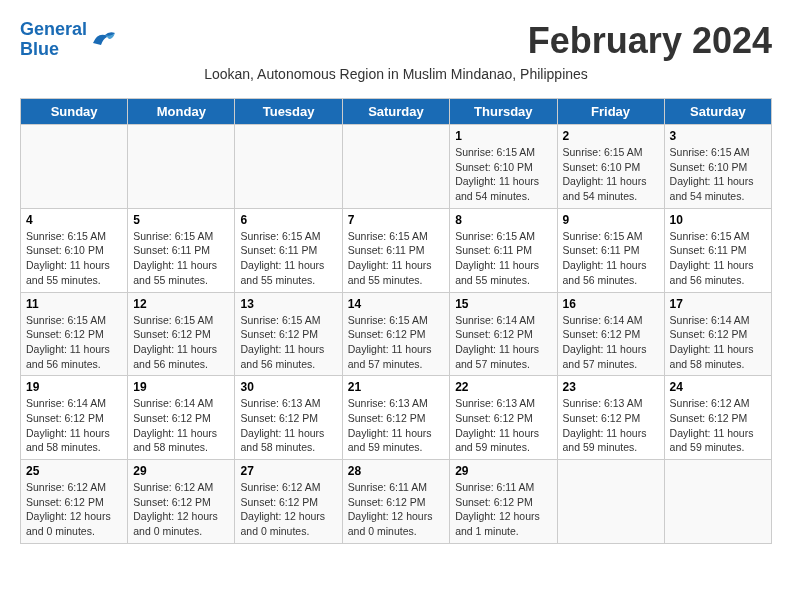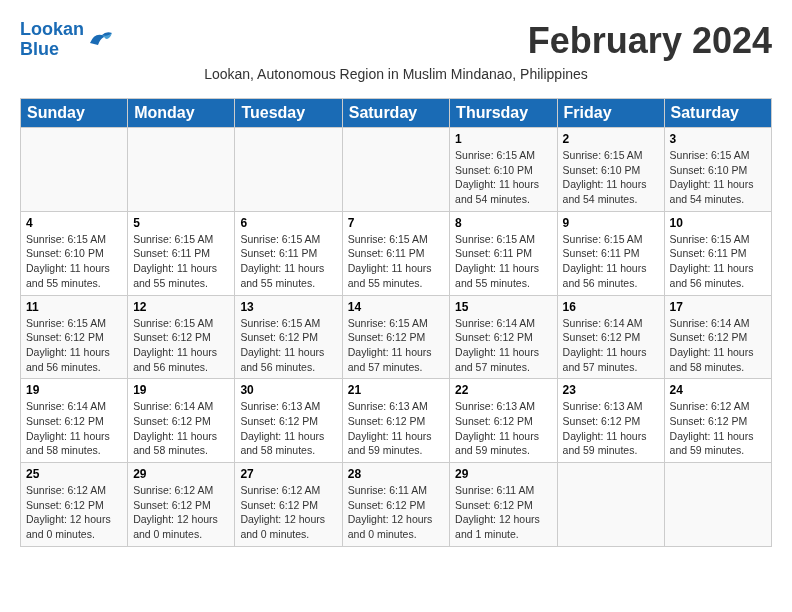--- a/index.html
+++ b/index.html
@@ -47,23 +47,23 @@
       margin-bottom: 16px;
     }
     table {
       width: 100%;
       border-collapse: collapse;
       font-size: 10.5px;
     }
     thead tr th {
       background-color: #1a6bb5;
       color: #fff;
-      text-align: left;
+      text-align: center;
       padding: 5px 6px;
-      font-size: 16px;
+      font-size: 13px;
       border: 1px solid #ccc;
     }
     tbody tr td {
       border: 1px solid #ccc;
       vertical-align: top;
       padding: 4px 5px;
       width: 108px;
       min-height: 70px;
       height: 80px;
       background: #fff;
@@ -84,21 +84,21 @@
       background: #fff;
     }
   </style>
 </head>
 <body>
 
 <div class="header-section">
   <div class="logo">
     <div>
       <div class="logo-text">
-        <span>Lookan</span><br><span>Blue</span>
+        <span>General</span><br><span>Blue</span>
       </div>
     </div>
     <svg class="logo-bird" viewBox="0 0 28 22" xmlns="http://www.w3.org/2000/svg">
       <path d="M4 14 Q8 4 16 6 Q20 2 26 4 Q22 8 18 8 Q14 10 12 16 Z" fill="#1a6bb5"></path>
       <path d="M16 6 Q22 8 26 4 Q24 10 20 10 Z" fill="#4a9fd4"></path>
     </svg>
   </div>
   <div class="month-title">February 2024</div>
 </div>
 

